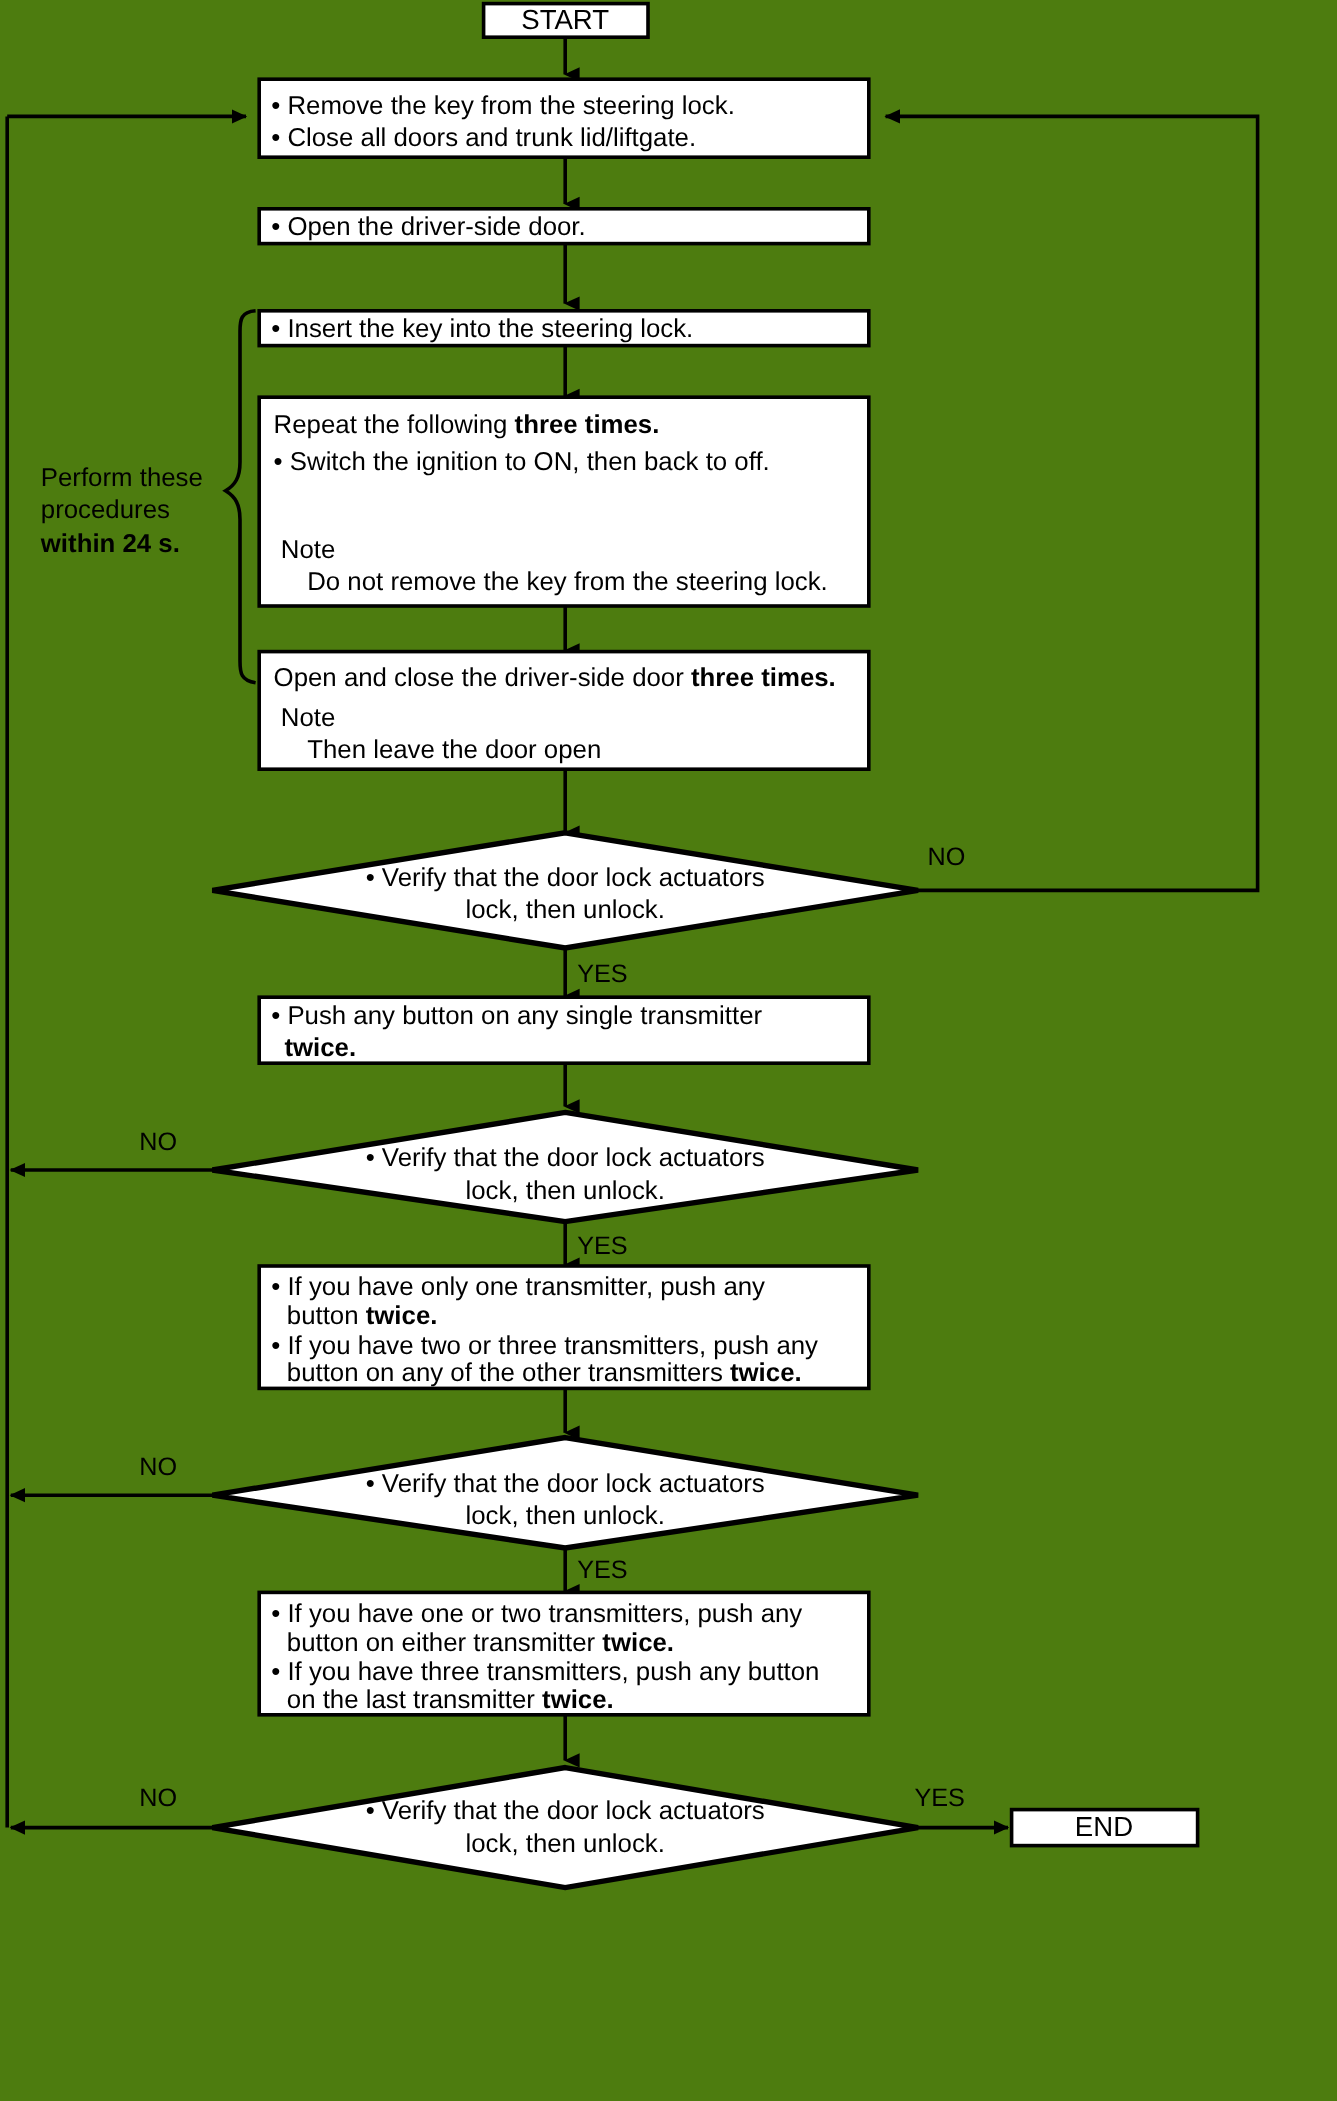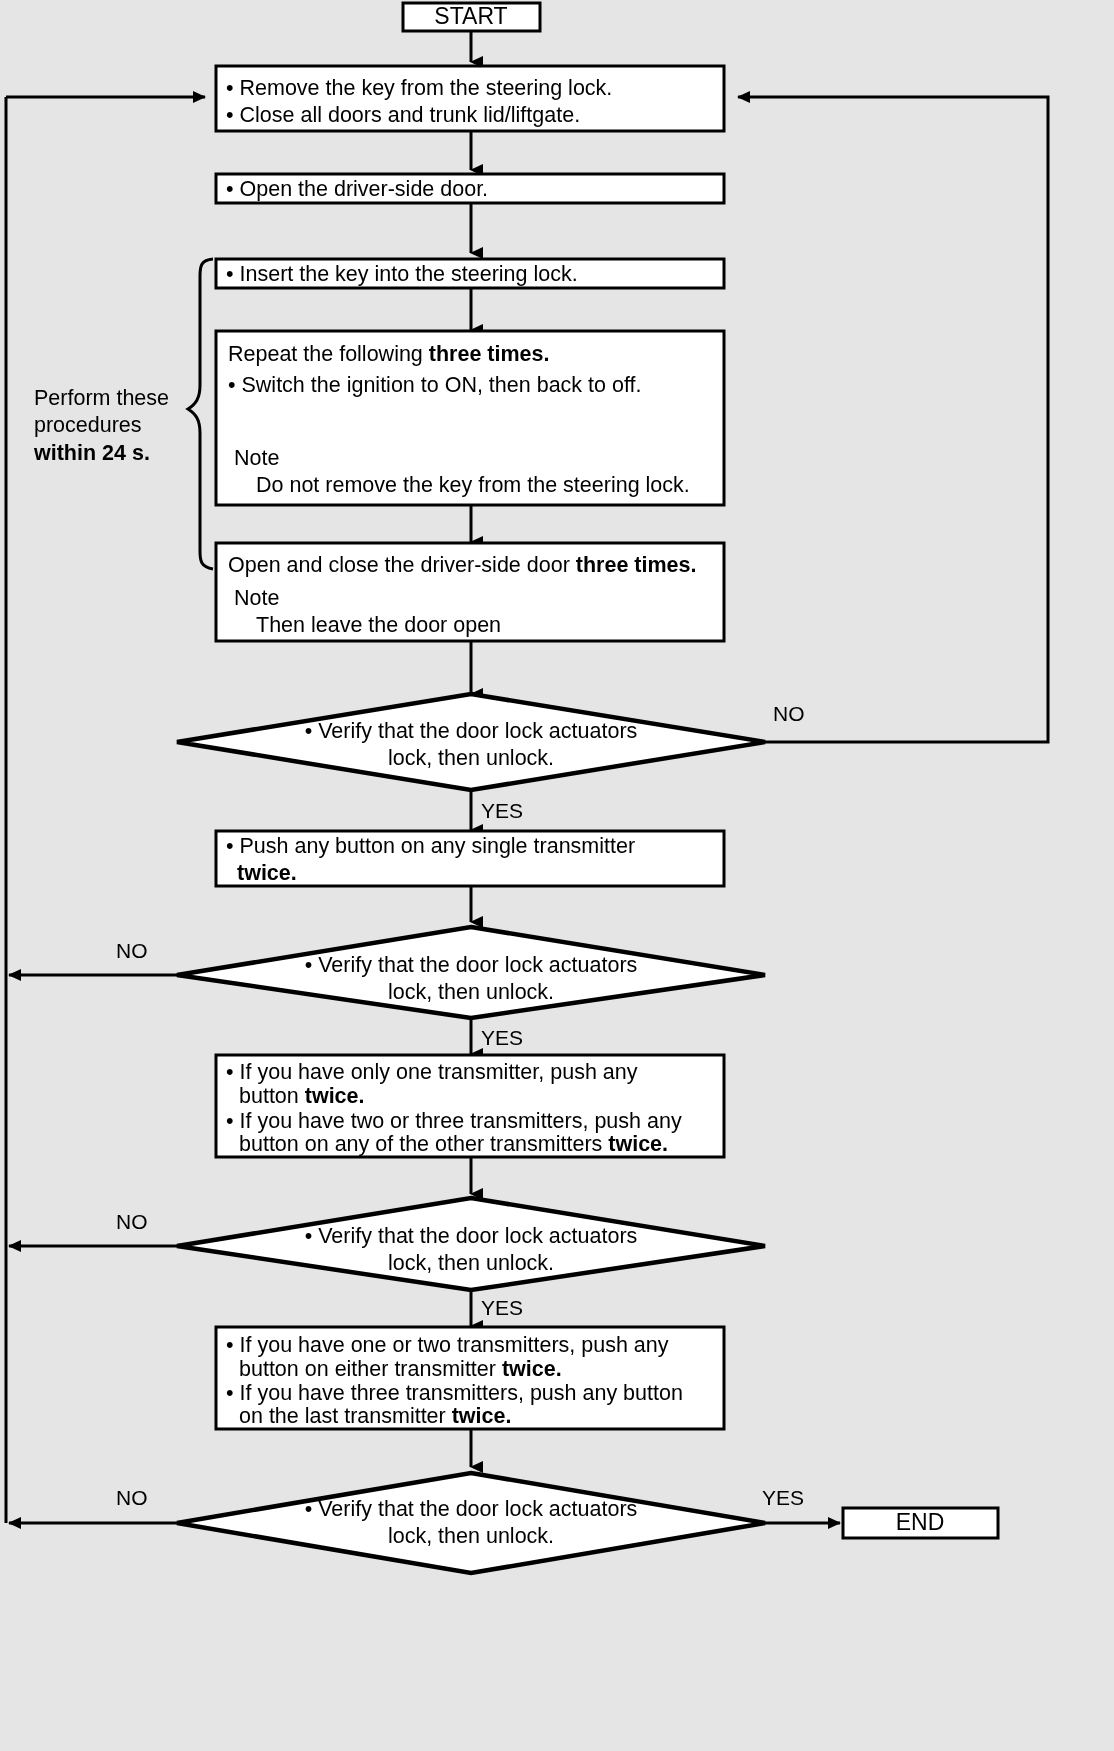--- a/index.html
+++ b/index.html
@@ -7,21 +7,21 @@
     padding: 0;
     background: #ffffff;
   }
   body {
     font-family: "Liberation Sans", sans-serif;
   }
   #flowchart-root {
     position: relative;
     width: 1114px;
     height: 1751px;
-    background: #e5e5e5;
+    background: #4d7c0f;
     overflow: hidden;
   }
   svg.chart-svg {
     position: absolute;
     top: 0;
     left: 0;
     width: 1114px;
     height: 1751px;
   }
   .shape-stroke {

